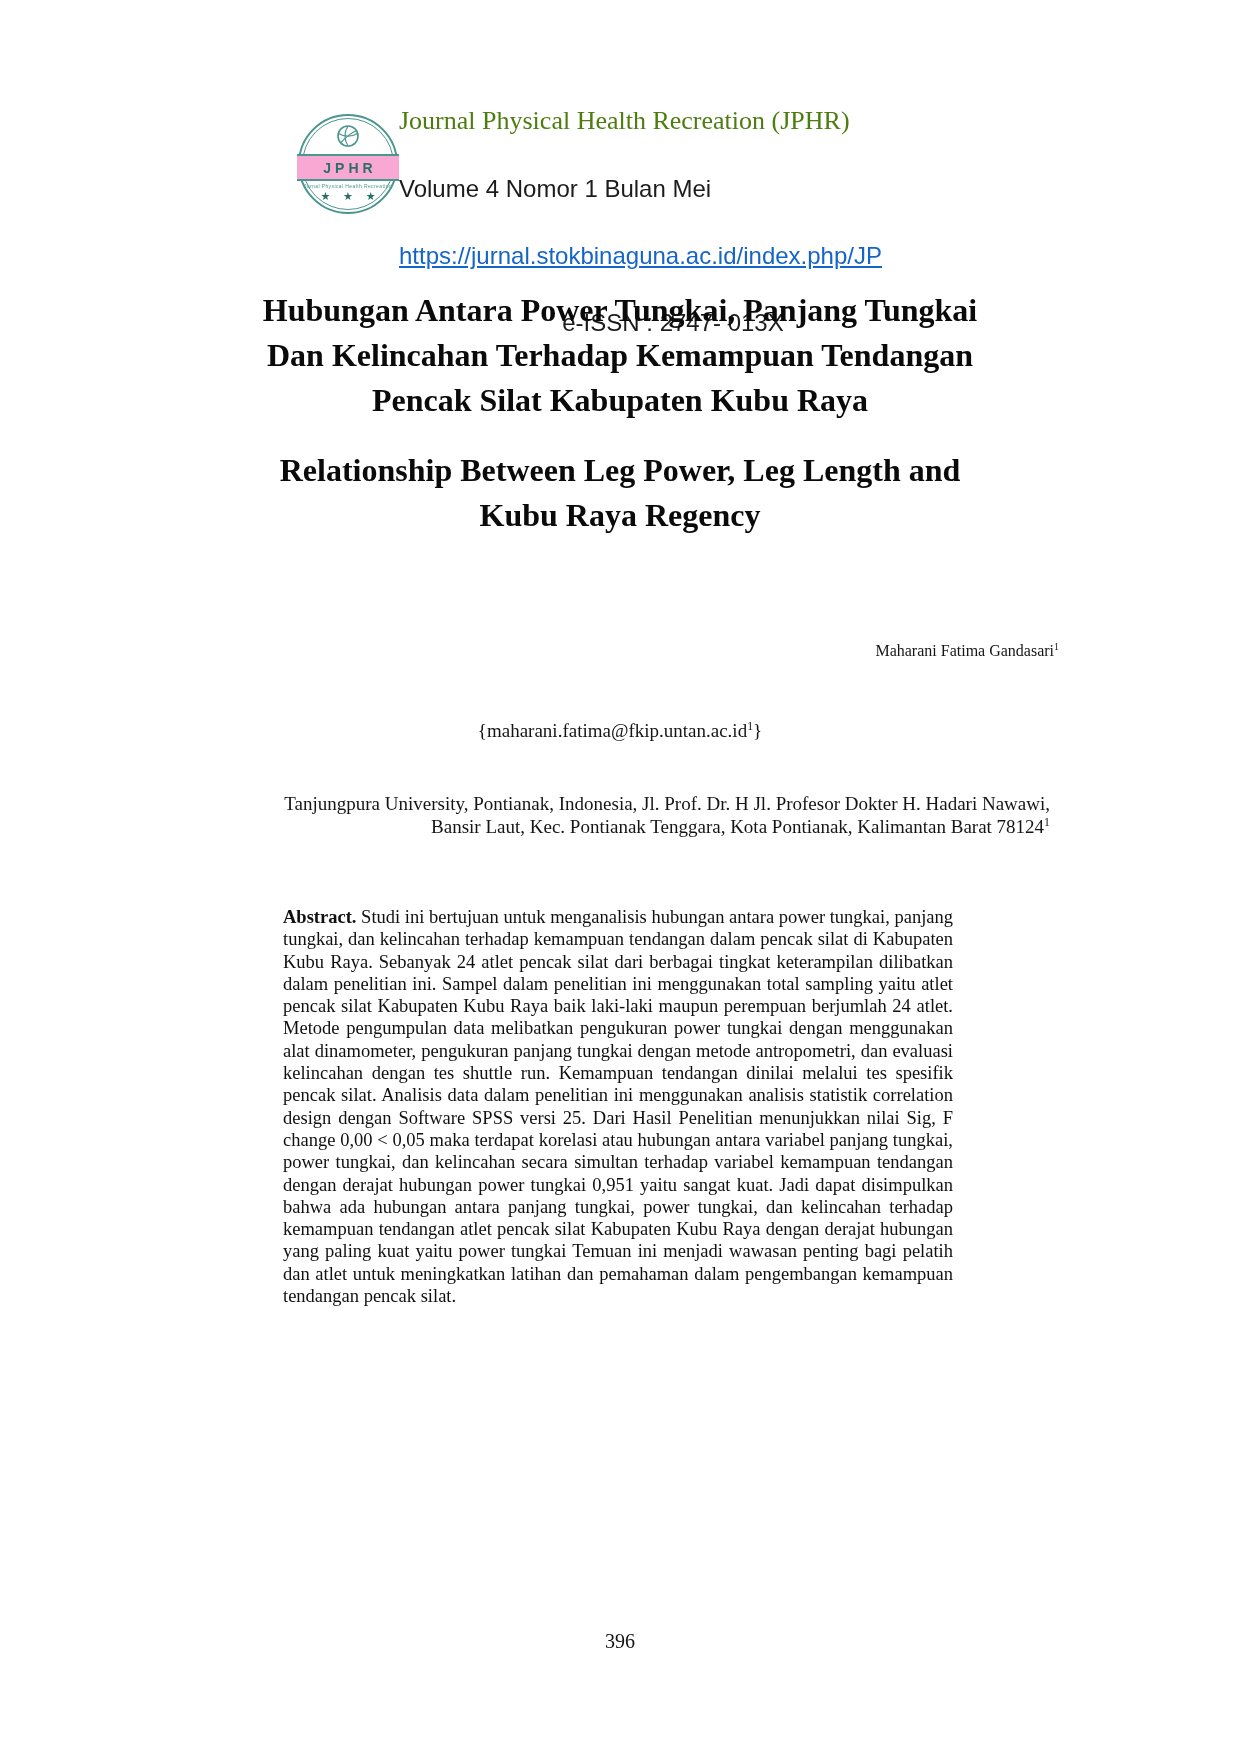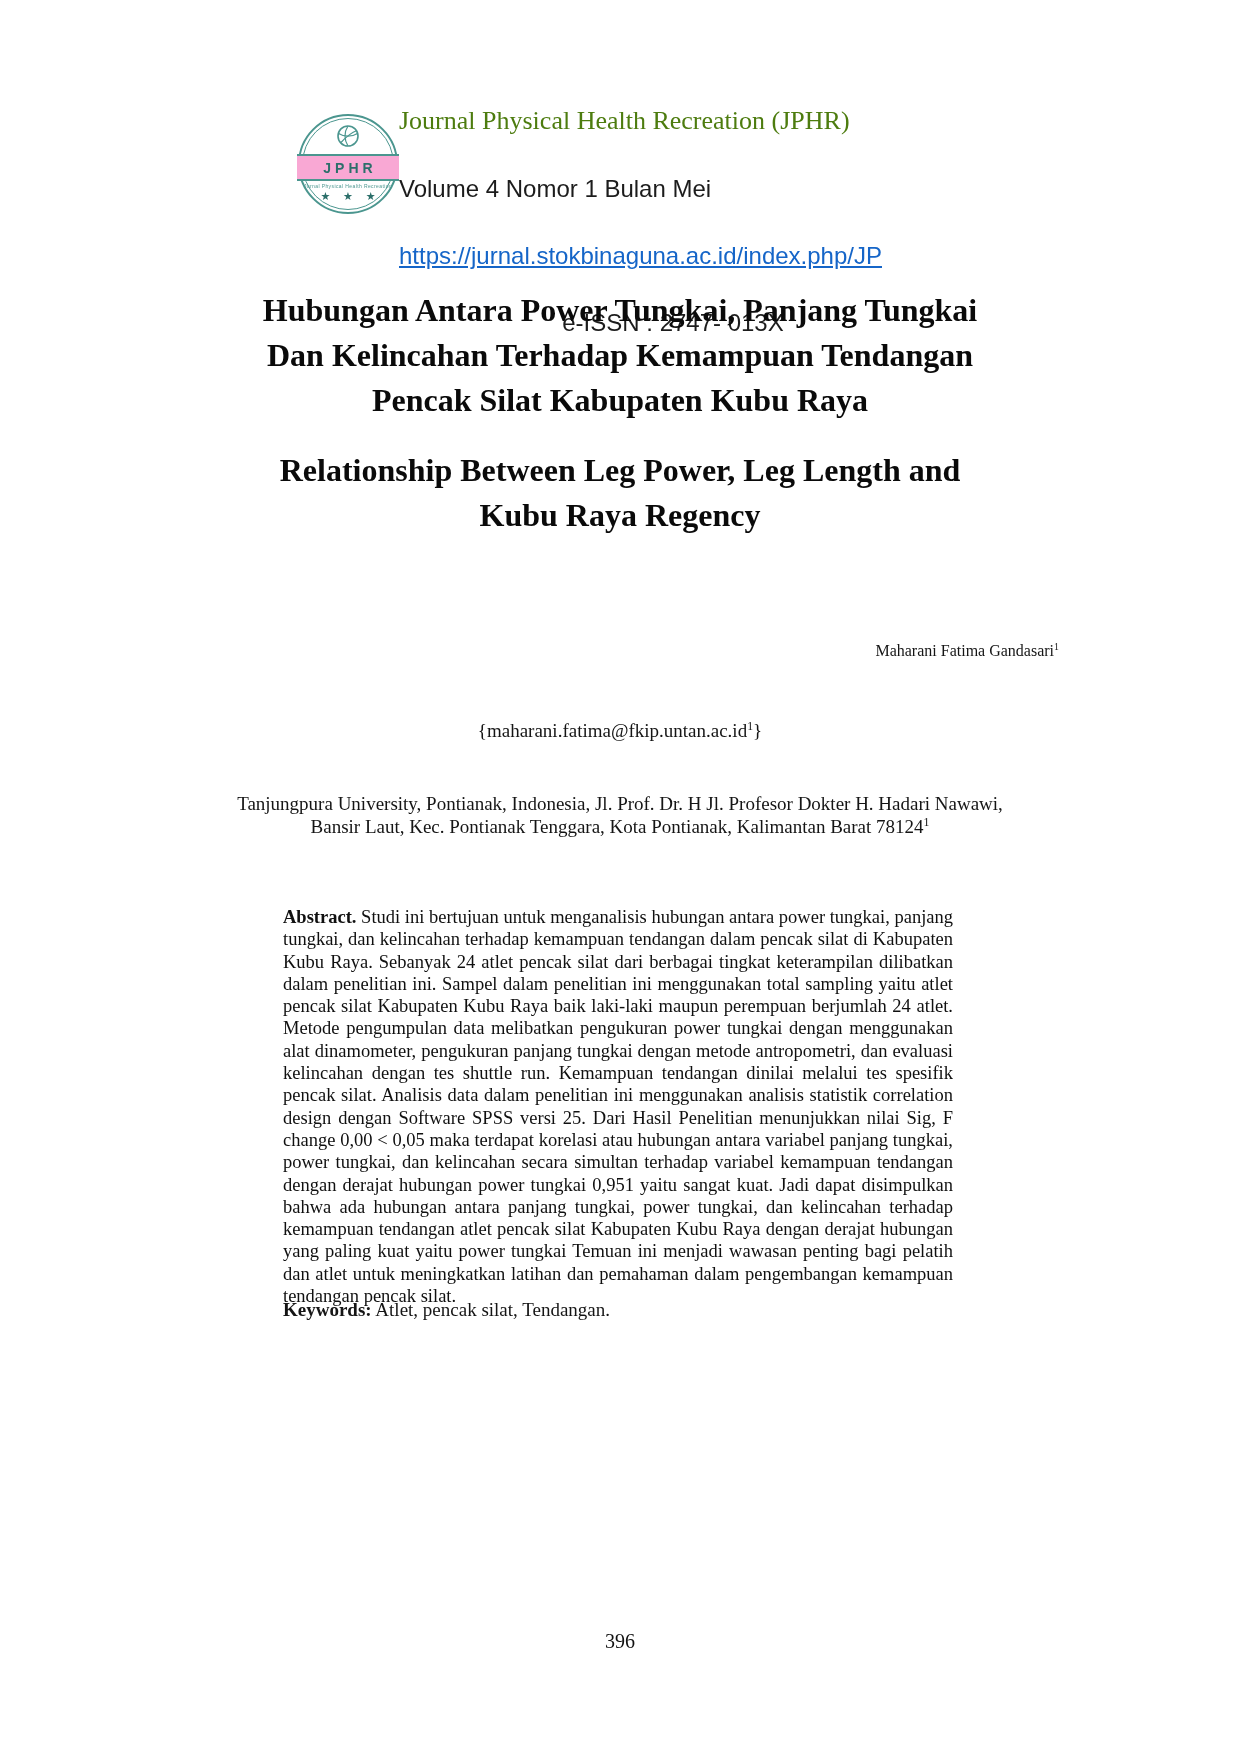--- a/index.html
+++ b/index.html
@@ -51,21 +51,21 @@
   .title-id,.title-en{
     position:absolute;left:0;width:1240px;text-align:center;
     font-weight:bold;font-size:32px;line-height:45px;color:#0a0a0a;
   }
   .title-id{top:288px;}
   .title-en{top:448px;}
   
   .author-line{position:absolute;top:642px;left:0;width:1059px;text-align:right;font-size:16px;}
   .email-line{position:absolute;top:720px;left:0;width:1240px;text-align:center;font-size:19px;}
   .affiliation{
-    position:absolute;top:792px;left:190px;width:860px;text-align:center;
+    position:absolute;top:792px;left:190px;width:860px;text-align:right;
     font-size:19px;line-height:23px;
   }
   sup{font-size:0.62em;vertical-align:super;line-height:0;}
   
   .abstract{
     position:absolute;top:886px;left:283px;width:670px;
     font-size:18.5px;line-height:22.3px;text-align:justify;color:#101010;margin-top:20px;
   }
   .abstract b,.keywords b{font-weight:bold;}
   .keywords{
@@ -122,17 +122,16 @@
 
   <div class="email-line"><span>{maharani.fatima@fkip.untan.ac.id</span><sup>1</sup><span>}</span></div>
 
   <div class="affiliation">
     <span>Tanjungpura University, Pontianak, Indonesia, Jl. Prof. Dr. H Jl. Profesor Dokter H. Hadari Nawawi,</span><br>
     <span>Bansir Laut, Kec. Pontianak Tenggara, Kota Pontianak, Kalimantan Barat 78124</span><sup>1</sup>
   </div>
 
   <div class="abstract"><b>Abstract.</b><span> Studi ini bertujuan untuk menganalisis hubungan antara power tungkai, panjang tungkai, dan kelincahan terhadap kemampuan tendangan dalam pencak silat di Kabupaten Kubu Raya. Sebanyak 24 atlet pencak silat dari berbagai tingkat keterampilan dilibatkan dalam penelitian ini. Sampel dalam penelitian ini menggunakan total sampling yaitu atlet pencak silat Kabupaten Kubu Raya baik laki-laki maupun perempuan berjumlah 24 atlet. Metode pengumpulan data melibatkan pengukuran power tungkai dengan menggunakan alat dinamometer, pengukuran panjang tungkai dengan metode antropometri, dan evaluasi kelincahan dengan tes shuttle run. Kemampuan tendangan dinilai melalui tes spesifik pencak silat. Analisis data dalam penelitian ini menggunakan analisis statistik correlation design dengan Software SPSS versi 25. Dari Hasil Penelitian menunjukkan nilai Sig, F change 0,00 &lt; 0,05 maka terdapat korelasi atau hubungan antara variabel panjang tungkai, power tungkai, dan kelincahan secara simultan terhadap variabel kemampuan tendangan dengan derajat hubungan power tungkai 0,951 yaitu sangat kuat. Jadi dapat disimpulkan bahwa ada hubungan antara panjang tungkai, power tungkai, dan kelincahan terhadap kemampuan tendangan atlet pencak silat Kabupaten Kubu Raya dengan derajat hubungan yang paling kuat yaitu power tungkai Temuan ini menjadi wawasan penting bagi pelatih dan atlet untuk meningkatkan latihan dan pemahaman dalam pengembangan kemampuan tendangan pencak silat.</span></div>
 
-  <div class="keywords"><b>Keywords:</b><span> Atlet, pencak silat, Tendangan.</span></div>
 
   <div class="pagenum">396</div>
 
 </div>
 
 </body></html>

